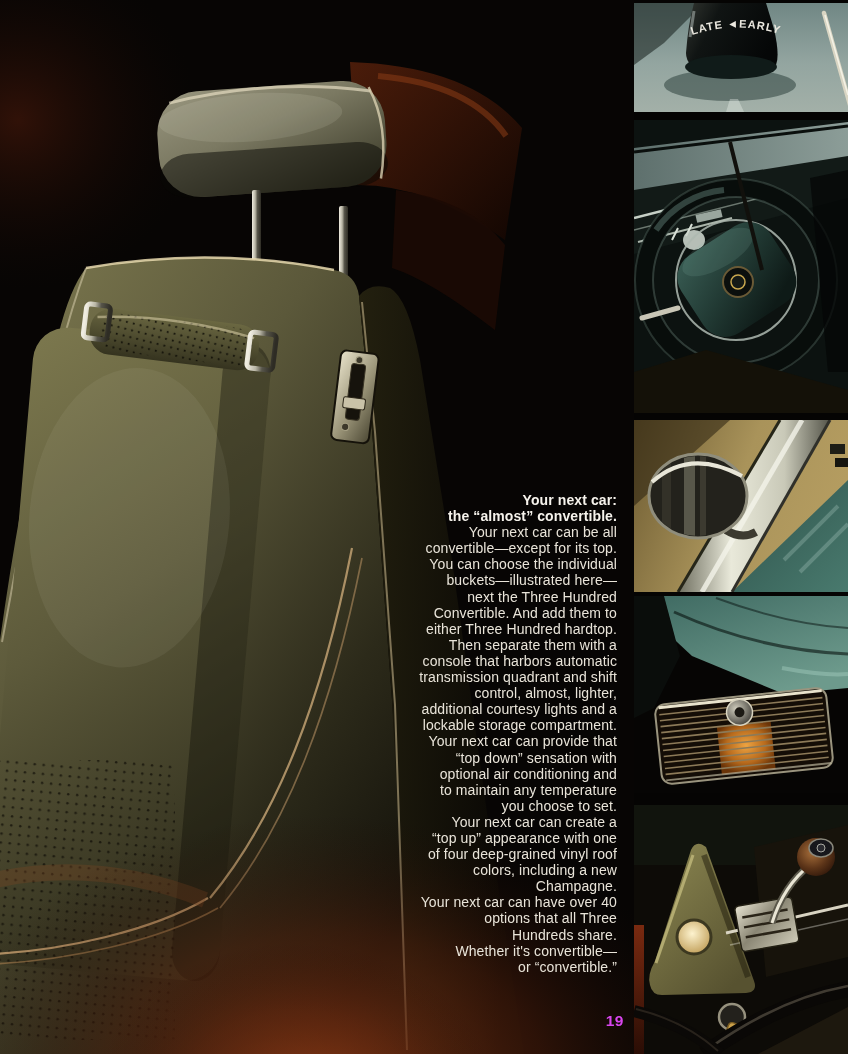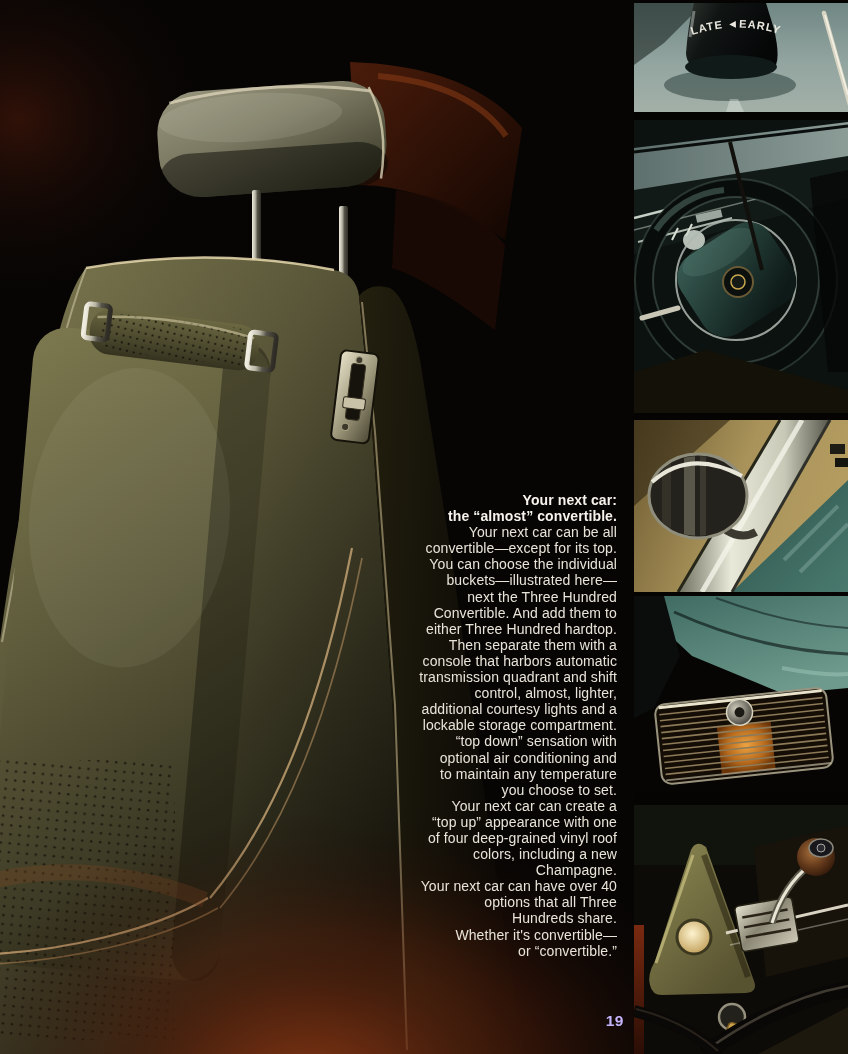--- a/index.html
+++ b/index.html
@@ -15,21 +15,21 @@
   .tile-doorlight{top:596px;height:197px;}
   .tile-console{top:805px;height:249px;}
   .copy{
     position:absolute;left:378px;top:492px;width:239px;
     text-align:right;color:#e9e4d9;font-size:14px;line-height:16.1px;
     letter-spacing:.1px;
   }
   .copy .hline{font-weight:bold;color:#f6f3ec;font-size:14px;}
   .page-number{
     position:absolute;left:378px;top:1012px;width:246px;text-align:right;
-    color:#c4b5fd;font-weight:bold;font-size:15.5px;letter-spacing:.5px;
+    color:#d946ef;font-weight:bold;font-size:15.5px;letter-spacing:.5px;
   }
 </style>
 </head>
 <body>
 
 <div class="page">
 
   <svg class="main-photo" viewBox="0 0 634 1054">
     <defs>
       <radialGradient id="glow1" cx="50%" cy="50%" r="50%">
@@ -402,20 +402,21 @@
         <div class="bline">buckets—illustrated here—</div>
         <div class="bline">next the Three Hundred</div>
         <div class="bline">Convertible. And add them to</div>
         <div class="bline">either Three Hundred hardtop.</div>
         <div class="bline">Then separate them with a</div>
         <div class="bline">console that harbors automatic</div>
         <div class="bline">transmission quadrant and shift</div>
         <div class="bline">control, almost, lighter,</div>
         <div class="bline">additional courtesy lights and a</div>
         <div class="bline">lockable storage compartment.</div>
+        <div class="bline">Your next car can provide that</div>
         <div class="bline">“top down” sensation with</div>
         <div class="bline">optional air conditioning and</div>
         <div class="bline">to maintain any temperature</div>
         <div class="bline">you choose to set.</div>
         <div class="bline">Your next car can create a</div>
         <div class="bline">“top up” appearance with one</div>
         <div class="bline">of four deep-grained vinyl roof</div>
         <div class="bline">colors, including a new</div>
         <div class="bline">Champagne.</div>
         <div class="bline">Your next car can have over 40</div>

